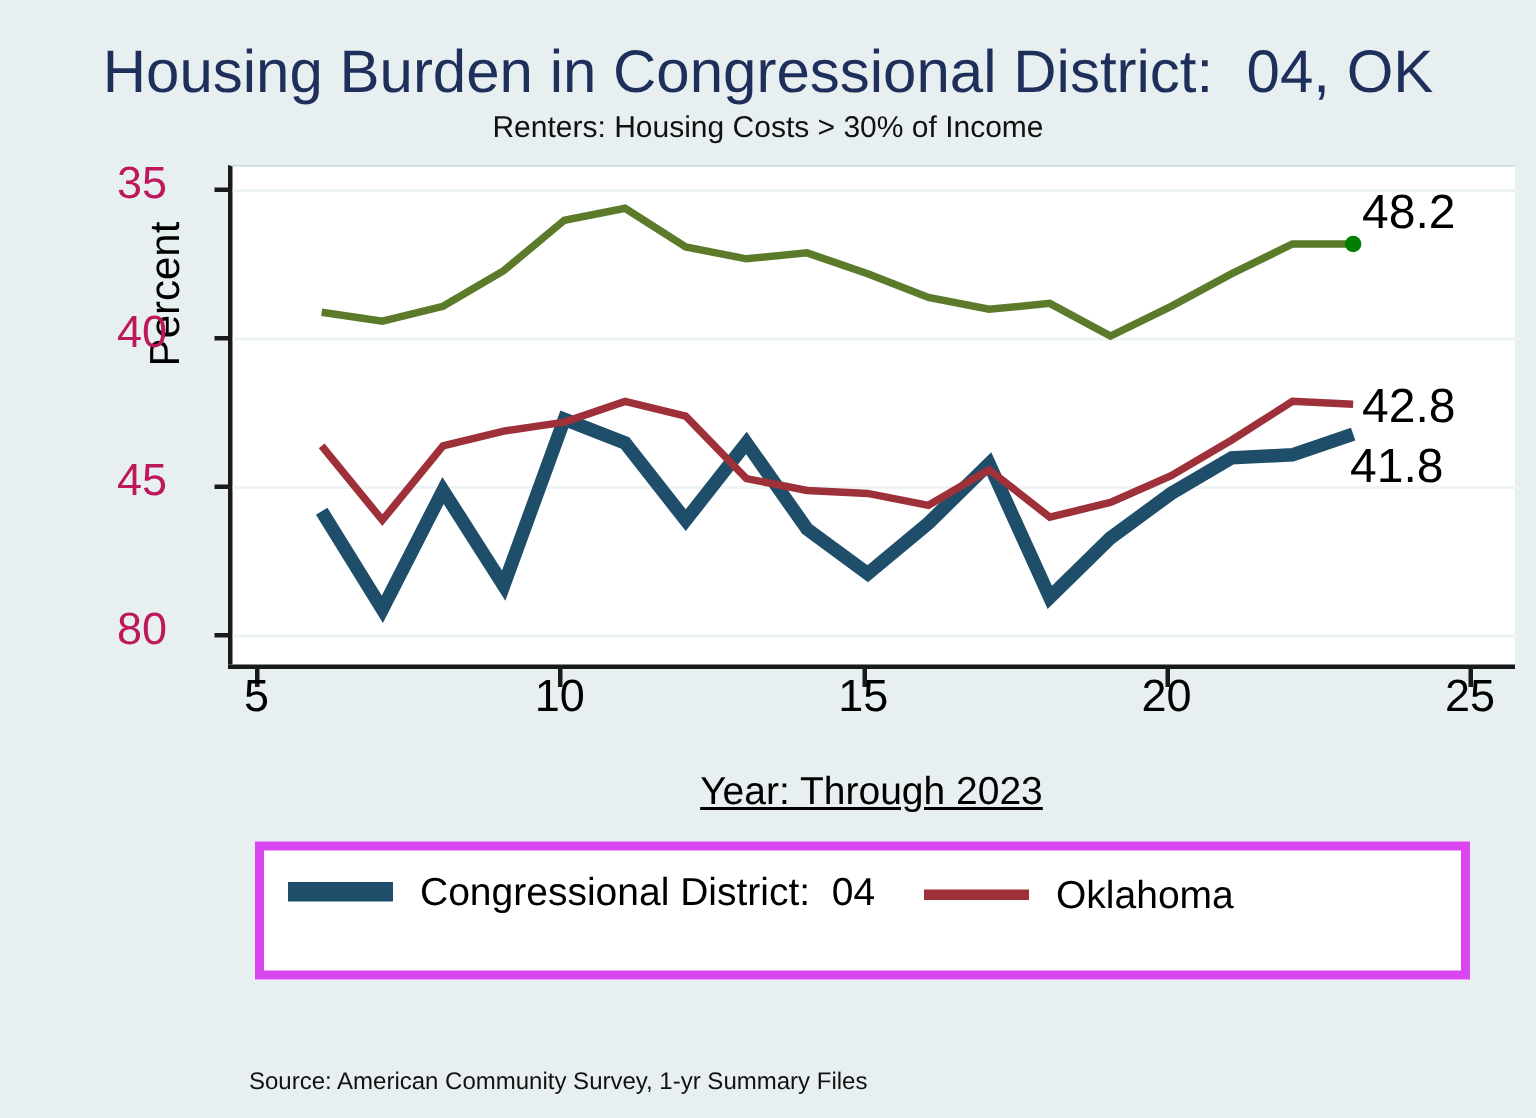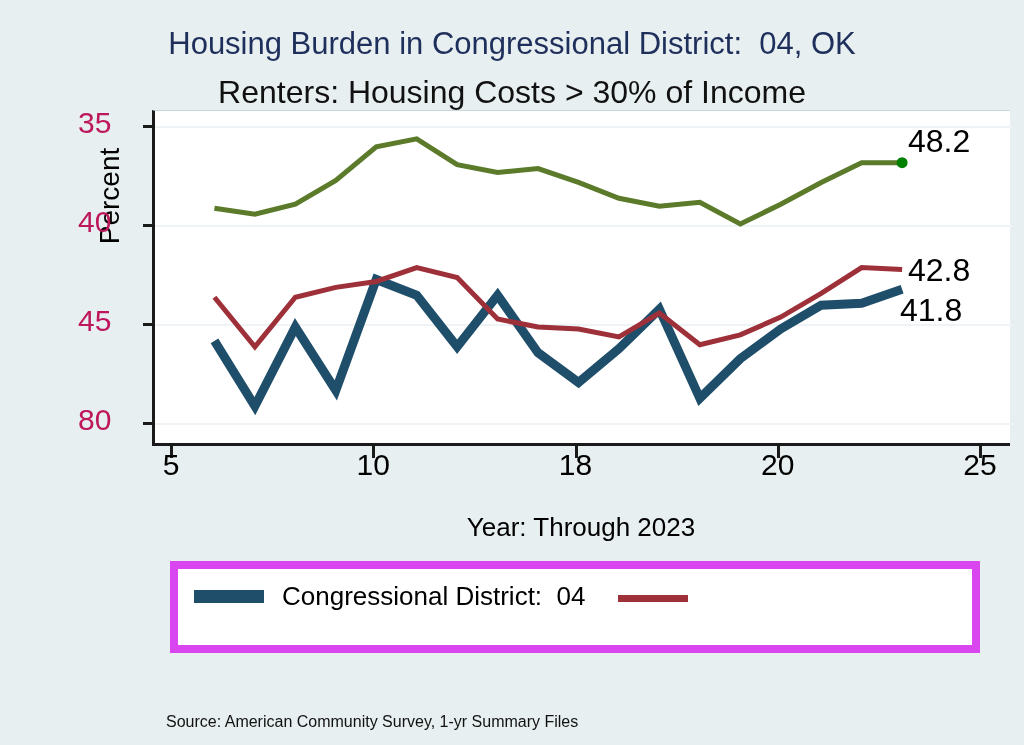--- a/index.html
+++ b/index.html
@@ -8,29 +8,29 @@
     background:#e8eff0;
     font-family:"Liberation Sans", sans-serif;
     overflow:hidden;
     position:relative;
   }
   #figure { position:absolute; inset:0; }
 
   .title {
     position:absolute; left:0; right:0; top:26px;
     text-align:center;
-    font-size:31px;
+    font-size:40px;
     color:#1f2f5b;
     letter-spacing:0px;
     white-space:pre;
   }
   .subtitle {
     position:absolute; left:0; right:0; top:74px;
     text-align:center;
-    font-size:32px;
+    font-size:20px;
     color:#111111;
     white-space:pre;
   }
 
   
   #plot {
     position:absolute;
     left:152px; top:110px;
     width:858px; height:333px;
     background:#ffffff;
@@ -76,37 +76,38 @@
     text-align:center;
     font-size:28px; color:#000;
     white-space:pre;
   }
   #xlabel {
     position:absolute;
     left:152px; width:858px; top:512px;
     text-align:center;
     font-size:26px; color:#000;
     white-space:pre;
+    text-decoration:underline;
   }
 
   .endlabel {
     position:absolute;
     font-size:32px; color:#000;
     white-space:pre;
   }
   #lbl-us { left:908px; top:123px; }
   #lbl-ok { left:908px; top:252px; }
   #lbl-cd { left:900px; top:292px; }
 
   #legend {
     position:absolute;
     left:170px; top:561px;
     width:810px; height:92px;
     background:#ffffff;
-    border:8px solid #d946ef;
+    border:6px solid #d946ef;
     box-sizing:border-box;
   }
   .leg-row { position:absolute; display:flex; align-items:center; }
   .leg-swatch { display:inline-block; }
   .leg-text { font-size:26px; color:#000; margin-left:18px; white-space:pre; }
 
   #footer {
     position:absolute;
     left:166px; top:668px;
     font-size:16px; color:#111;
@@ -151,40 +152,41 @@
       <div class="ytl" style="top:304px">45</div>
       <div class="ytick" style="top:224px"></div>
       <div class="ytl" style="top:205px">40</div>
       <div class="ytick" style="top:125px"></div>
       <div class="ytl" style="top:106px">35</div>
       <div class="xtick" style="left:170px"></div>
       <div class="xtl" style="left:171px">5</div>
       <div class="xtick" style="left:372.25px"></div>
       <div class="xtl" style="left:373.25px">10</div>
       <div class="xtick" style="left:574.5px"></div>
-      <div class="xtl" style="left:575.5px">18</div>
+      <div class="xtl" style="left:575.5px">15</div>
       <div class="xtick" style="left:776.75px"></div>
       <div class="xtl" style="left:777.75px">20</div>
       <div class="xtick" style="left:979px"></div>
       <div class="xtl" style="left:980px">25</div>
     </div>
 
   <div class="endlabel" id="lbl-us">48.2</div>
   <div class="endlabel" id="lbl-ok">42.8</div>
   <div class="endlabel" id="lbl-cd">41.8</div>
 
   <div id="xlabel">Year: Through 2023</div>
 
   <div id="legend">
       <div class="leg-row" style="left:16px;top:10px;height:34px">
         <span class="leg-swatch" style="width:70px;height:13px;background:#1f4e6b"></span>
         <span class="leg-text">Congressional District:  04</span>
       </div>
       <div class="leg-row" style="left:440px;top:12px;height:34px">
         <span class="leg-swatch" style="width:70px;height:7px;background:#9e3039"></span>
+        <span class="leg-text">Oklahoma</span>
       </div>
     </div>
 
   <div id="footer">
     <div>Source: American Community Survey, 1-yr Summary Files</div>
     
   </div>
 
 </div>
 

